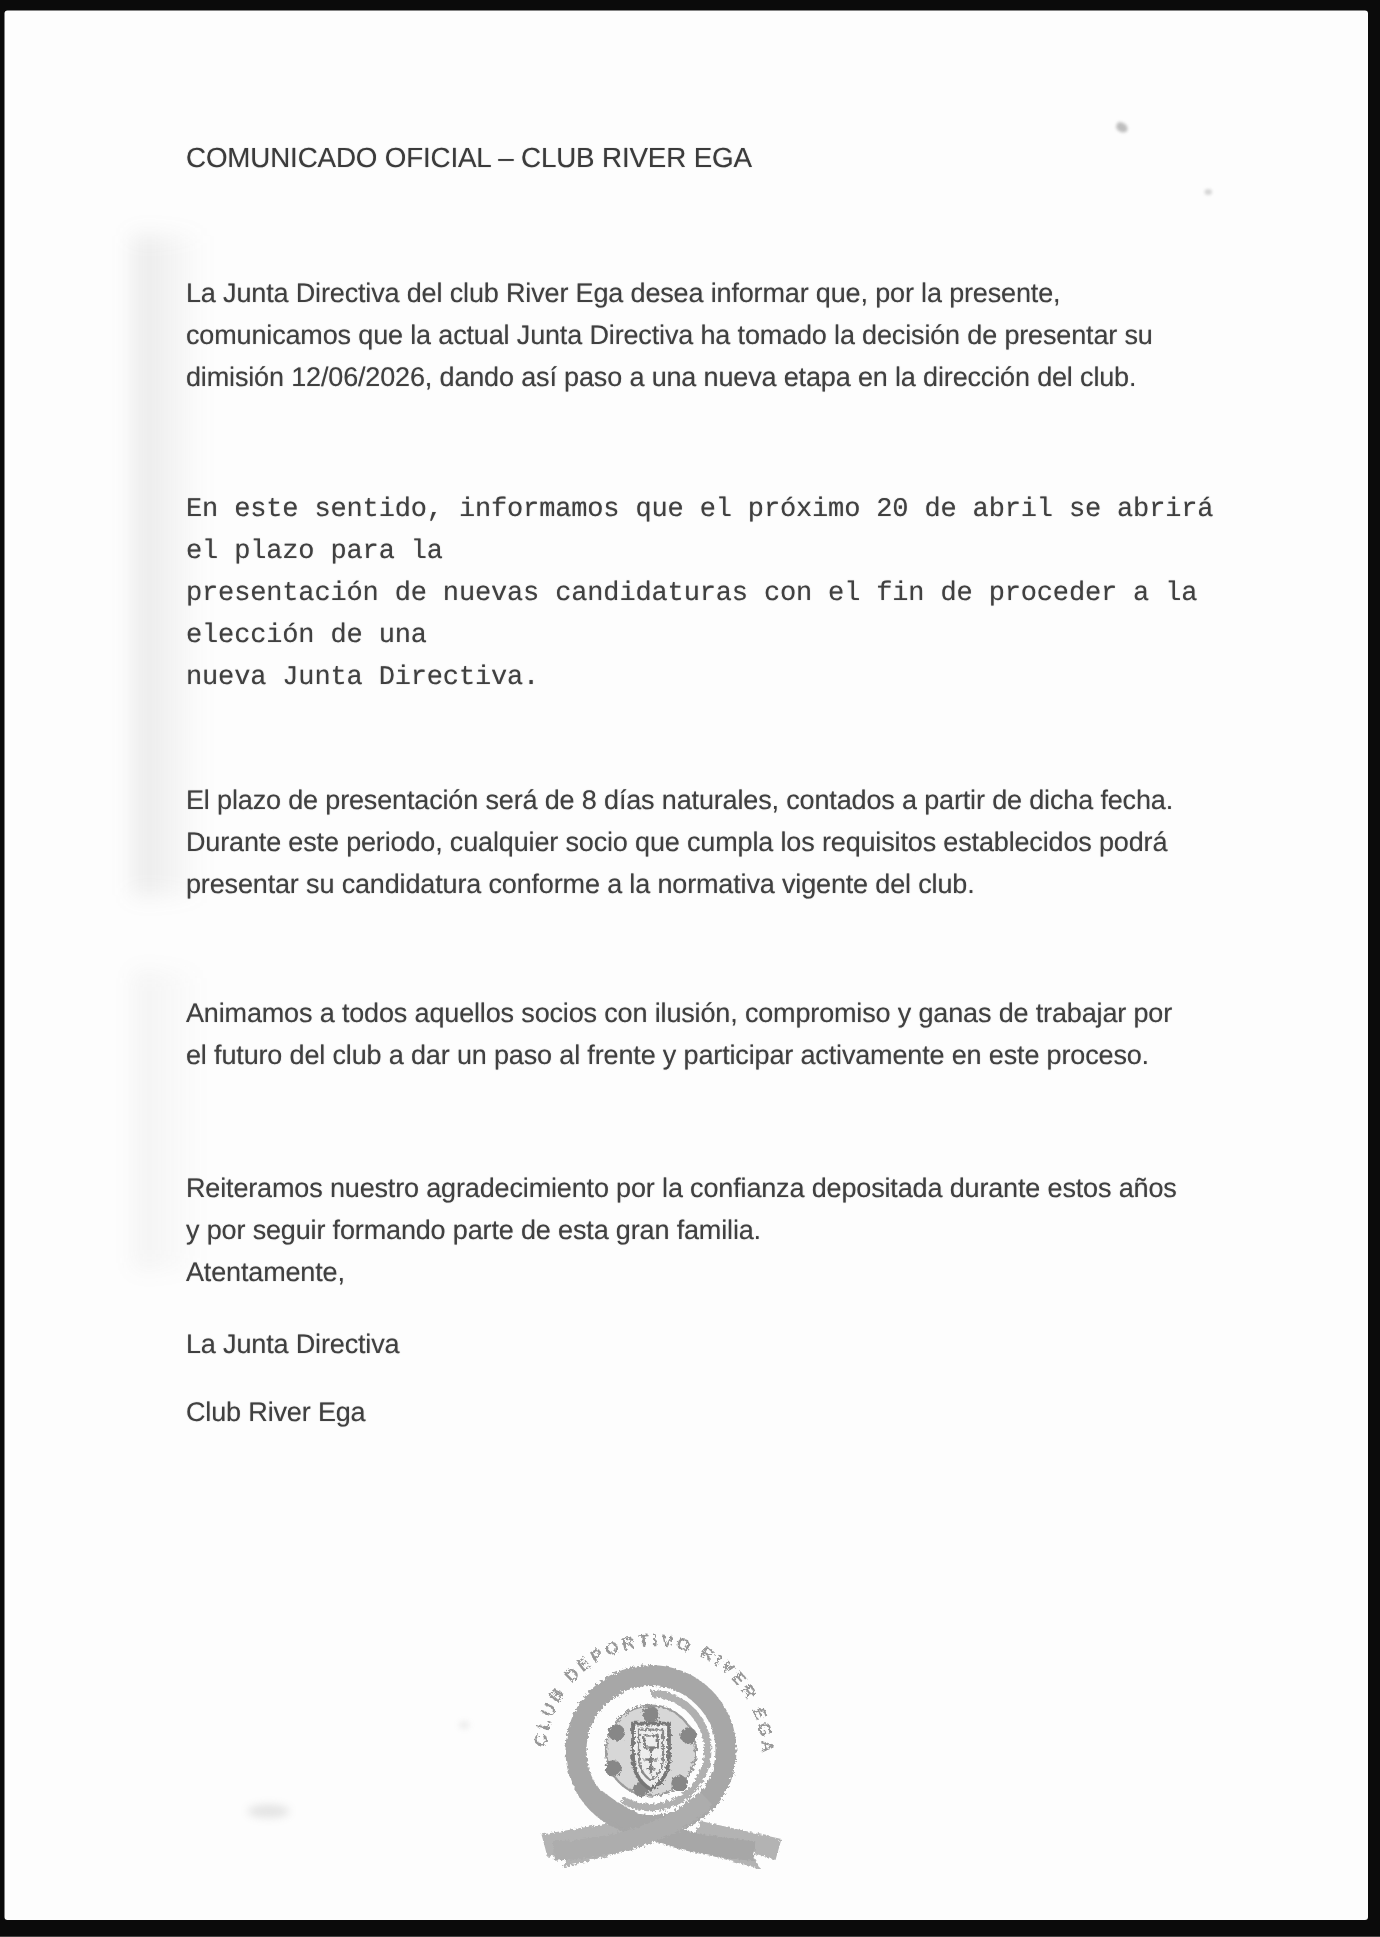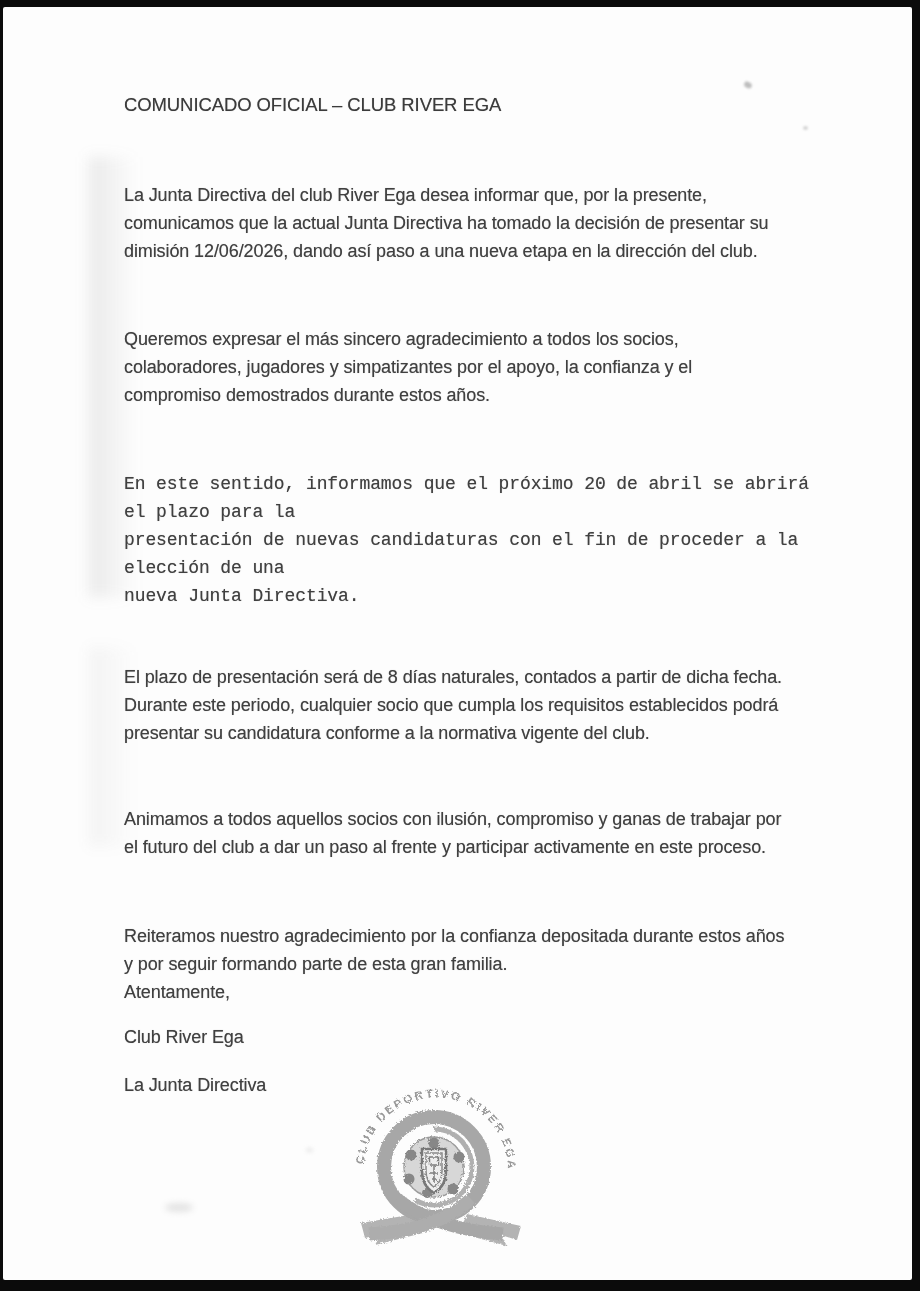--- a/index.html
+++ b/index.html
@@ -78,37 +78,34 @@
     <div class="speck s2"></div>
     <div class="speck s3"></div>
     <div class="speck s4"></div>
 
     <div class="content">
       <h1 class="title">COMUNICADO OFICIAL – CLUB RIVER EGA</h1>
 
       <p class="para p1">La Junta Directiva del club River Ega desea informar que, por la presente,
 comunicamos que la actual Junta Directiva ha tomado la decisión de presentar su
 dimisión 12/06/2026, dando así paso a una nueva etapa en la dirección del club.</p>
-      <p class="para p2">Queremos expresar el más sincero agradecimiento a todos los socios,
-colaboradores, jugadores y simpatizantes por el apoyo, la confianza y el
-compromiso demostrados durante estos años.</p>
       <p class="para p4">En este sentido, informamos que el próximo 20 de abril se abrirá el plazo para la
 presentación de nuevas candidaturas con el fin de proceder a la elección de una
 nueva Junta Directiva.</p>
       <p class="para p5">El plazo de presentación será de 8 días naturales, contados a partir de dicha fecha.
 Durante este periodo, cualquier socio que cumpla los requisitos establecidos podrá
 presentar su candidatura conforme a la normativa vigente del club.</p>
       <p class="para p6">Animamos a todos aquellos socios con ilusión, compromiso y ganas de trabajar por
 el futuro del club a dar un paso al frente y participar activamente en este proceso.</p>
       <p class="para p7">Reiteramos nuestro agradecimiento por la confianza depositada durante estos años
 y por seguir formando parte de esta gran familia.</p>
 
       <p class="close-line salutation">Atentamente,</p>
+      <p class="close-line signer">La Junta Directiva</p>
       <p class="close-line club">Club River Ega</p>
-      <p class="close-line signer">La Junta Directiva</p>
     </div>
 
     <div class="stamp">
       <svg width="176" height="192" viewBox="0 0 176 192" xmlns="http://www.w3.org/2000/svg">
         <defs>
           <path id="arcpath" d="M 14.3 104.6 A 72 72 0 1 1 149.2 110.4" fill="none"></path>
           <filter id="grain" x="-10%" y="-10%" width="120%" height="120%">
             <feTurbulence type="fractalNoise" baseFrequency="0.55" numOctaves="2" result="n" seed="7"></feTurbulence>
             <feDisplacementMap in="SourceGraphic" in2="n" scale="3.5"></feDisplacementMap>
           </filter>

